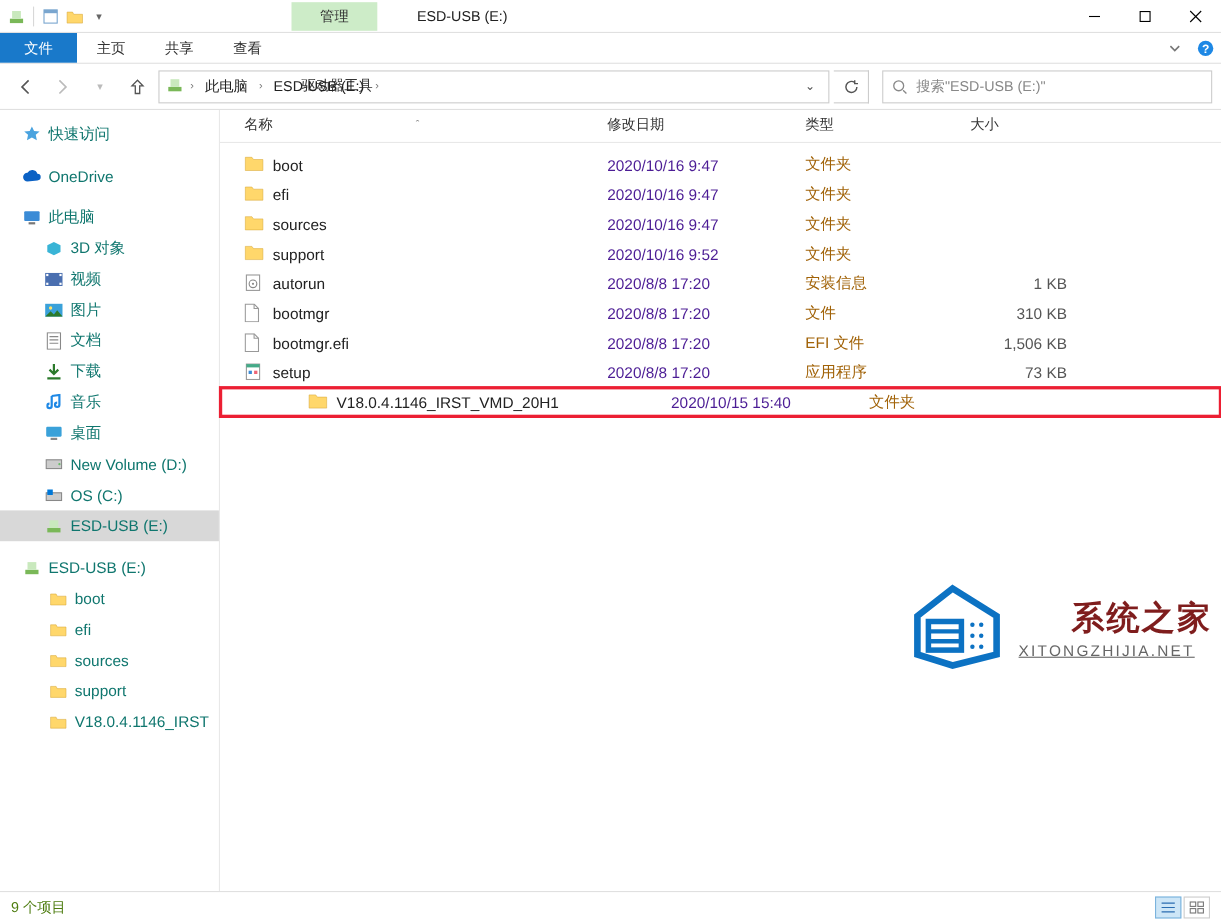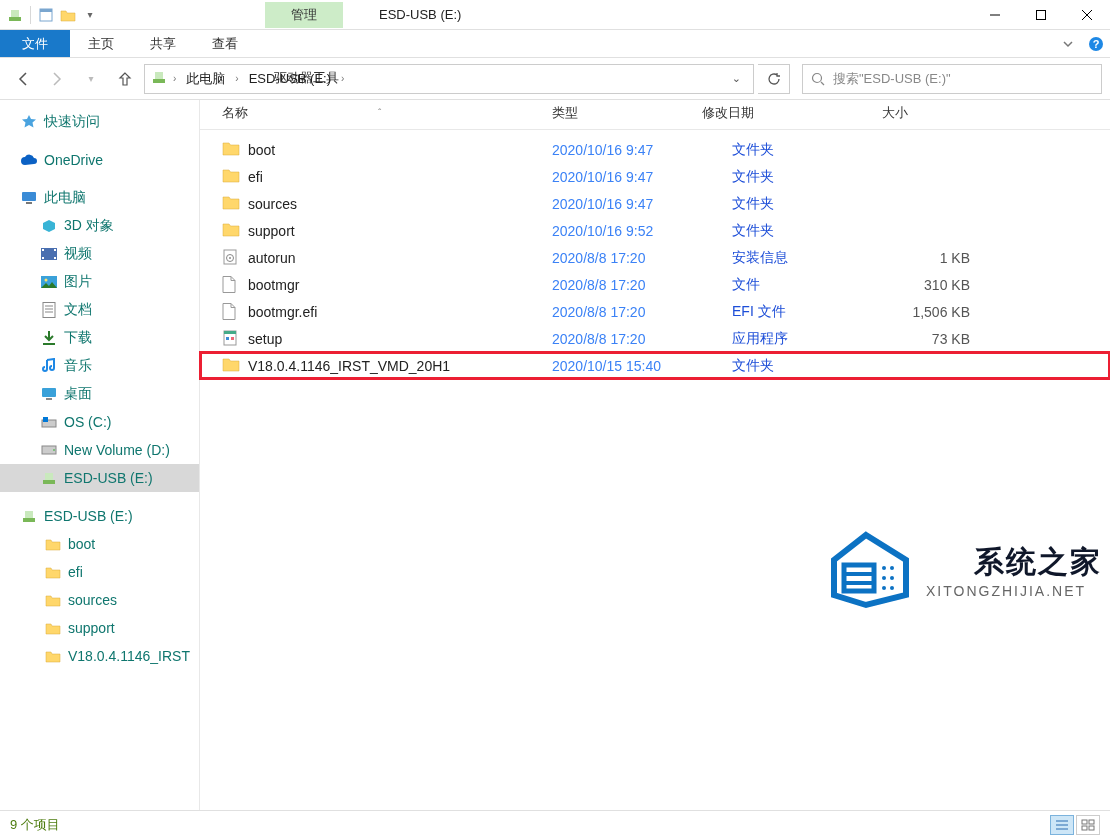--- a/index.html
+++ b/index.html
@@ -51,39 +51,39 @@
 .cols .c.name { width: 330px; display: flex; align-items: center; }
 .cols .c.name .sort { margin-left: 130px; color: #888; font-size: 10px; }
 .cols .c.date { width: 180px; }
 .cols .c.type { width: 150px; }
 .cols .c.size { width: 120px; }
 
 .rows { flex: 1; padding-top: 6px; position: relative; }
 .row { height: 27px; display: flex; align-items: center; padding-left: 14px; font-size: 14px; color: #222; }
 .row .c { padding: 2px 8px; }
 .row .c.name { width: 330px; display: flex; align-items: center; gap: 8px; }
-.row .c.date { width: 180px; color: #3b82f6; }
-.row .c.type { width: 150px; color: #1d4ed8; }
+.row .c.date { width: 180px; color: #4c1d95; }
+.row .c.type { width: 150px; color: #a16207; }
 .row .c.size { width: 120px; color: #555; text-align: right; padding-right: 24px; }
 .row .fic { width: 18px; height: 18px; flex-shrink: 0; }
-.row.highlight { outline: 3px solid #ec1f33; outline-offset: -2px; }
+.row.highlight { outline: 3px solid #ec1f33; outline-offset: -2px; justify-content: center; }
 
 
 .status { height: 28px; border-top: 1px solid #e0e0e0; display: flex; align-items: center; padding: 0 10px; font-size: 13px; color: #4d7c0f; }
 .status .spacer { flex: 1; }
 .status .vbtn { width: 24px; height: 20px; border: 1px solid #ccc; margin-left: 2px; display: flex; align-items: center; justify-content: center; }
 .status .vbtn.on { background: #cde6f7; border-color: #7bb3dd; }
 
 
 .svg-folder { fill: #ffd76b; stroke: #d9a93a; stroke-width: 0.5; }
 
 
 .watermark { position: absolute; right: 8px; top: 400px; display: flex; align-items: center; gap: 10px; pointer-events: none; }
-.watermark .txt .big { font-size: 30px; font-weight: 700; letter-spacing: 2px; color: #0f172a; margin-left: 48px; }
-.watermark .txt .small { font-size: 14px; letter-spacing: 2px; color: #666; }
+.watermark .txt .big { font-size: 30px; font-weight: 700; letter-spacing: 2px; color: #7f1d1d; margin-left: 48px; }
+.watermark .txt .small { font-size: 14px; letter-spacing: 2px; color: #666; text-decoration: underline; }
 </style>
 </head>
 <body>
 
 <div class="titlebar">
   <div class="qat">
     <span class="qat-icon">
       <svg width="16" height="16" viewBox="0 0 16 16">
           <rect x="2" y="10" width="12" height="4" fill="#7ab858"></rect>
           <rect x="4" y="3" width="8" height="7" fill="#c9e9bd"></rect>
@@ -285,35 +285,35 @@
           <span class="ico">
             <svg width="16" height="14" viewBox="0 0 16 14">
               <rect x="1" y="1" width="14" height="9" fill="#3aa1d9" rx="1"></rect>
               <rect x="5" y="11" width="6" height="2" fill="#888"></rect>
             </svg>
           </span>
           <span>桌面</span>
         </div>
         <div class="item child">
           <span class="ico">
+            <svg width="16" height="10" viewBox="0 0 16 10">
+              <rect x="1" y="1" width="14" height="8" fill="#ccc" stroke="#888"></rect>
+              <circle cx="13" cy="5" r="1" fill="#6b6"></circle>
+            </svg>
+          </span>
+          <span>New Volume (D:)</span>
+        </div>
+        <div class="item child">
+          <span class="ico">
             <svg width="16" height="12" viewBox="0 0 16 12">
               <rect x="1" y="4" width="14" height="7" fill="#ccc" stroke="#888"></rect>
               <rect x="2" y="1" width="5" height="5" fill="#0078d7"></rect>
             </svg>
           </span>
           <span>OS (C:)</span>
-        </div>
-        <div class="item child">
-          <span class="ico">
-            <svg width="16" height="10" viewBox="0 0 16 10">
-              <rect x="1" y="1" width="14" height="8" fill="#ccc" stroke="#888"></rect>
-              <circle cx="13" cy="5" r="1" fill="#6b6"></circle>
-            </svg>
-          </span>
-          <span>New Volume (D:)</span>
         </div>
         <div class="item child selected">
           <span class="ico">
             <svg width="16" height="16" viewBox="0 0 16 16">
               <rect x="2" y="10" width="12" height="4" fill="#7ab858"></rect>
               <rect x="4" y="3" width="8" height="7" fill="#c9e9bd"></rect>
             </svg>
           </span>
           <span>ESD-USB (E:)</span>
         </div>
@@ -372,22 +372,22 @@
       </div>
     <div style="height:10px"></div>
   </div>
 
   <div class="content">
     <div class="cols">
       <div class="c name">
           <span>名称</span>
           <span class="sort">ˆ</span>
         </div>
+      <div class="c date">修改日期</div>
       <div class="c type">类型</div>
-      <div class="c date">修改日期</div>
       <div class="c size">大小</div>
     </div>
     <div class="rows" id="file-rows">
 
       <div class="row">
           <div class="c name">
             <span class="fic"><svg width="18" height="15" viewBox="0 0 18 15">
                 <path class="svg-folder" d="M1 2h6l1.5 2H17v10H1z"></path>
               </svg></span>
             <span>boot</span>

